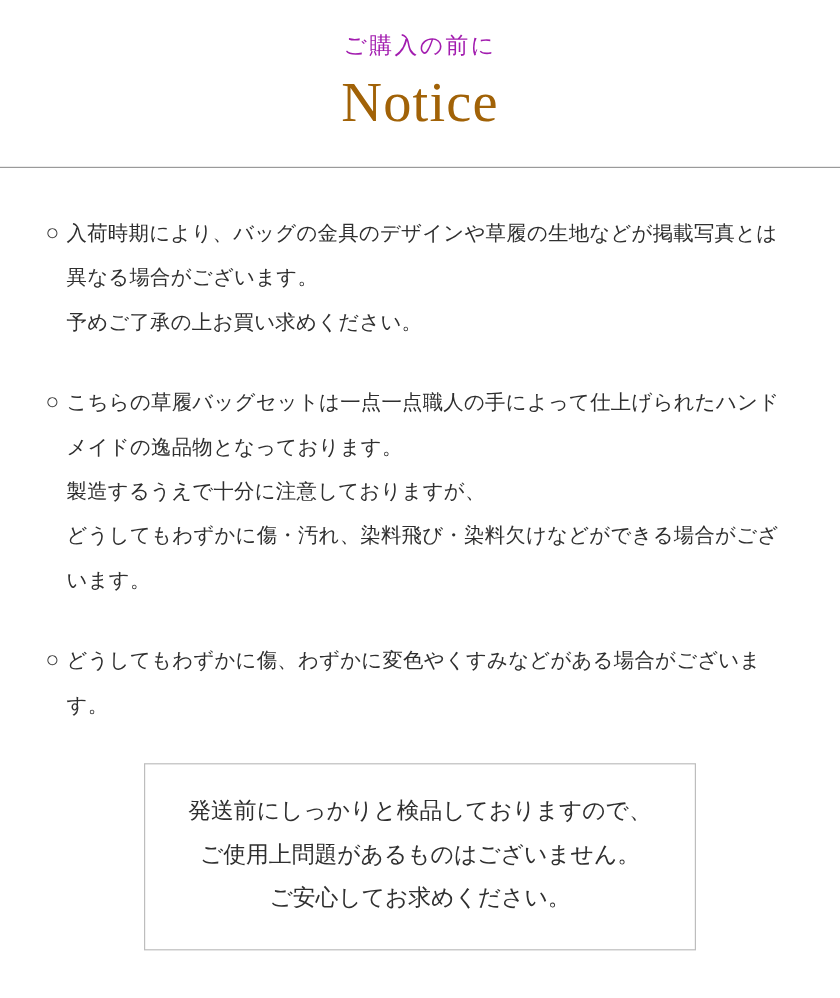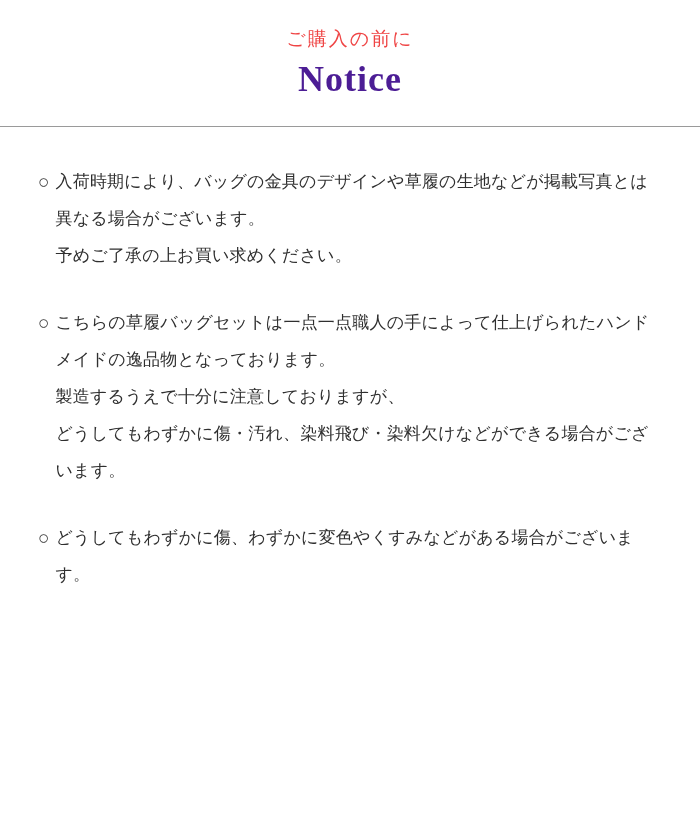--- a/index.html
+++ b/index.html
@@ -22,29 +22,29 @@
   }
   
   .header {
     padding-top: 26px;
     text-align: center;
   }
   .header-sub {
     font-family: "Liberation Serif", serif;
     font-size: 19px;
     letter-spacing: 2px;
-    color: #ef4444;
+    color: #a21caf;
     line-height: 1.4;
   }
   .header-title {
     font-family: "Liberation Serif", serif;
-    font-size: 36px;
-    font-weight: 700;
+    font-size: 47px;
+    font-weight: 400;
     letter-spacing: 1px;
-    color: #4c1d95;
+    color: #a16207;
     line-height: 1.25;
     margin-top: 4px;
   }
   .header-rule {
     margin-top: 24px;
     border-top: 1px solid #9a9a9a;
     width: 700px;
   }
   
   .notes {
@@ -115,14 +115,19 @@
 どうしてもわずかに傷・汚れ、染料飛び・染料欠けなどができる場合がございます。</span>
     </div>
 
     <div class="note">
       <span class="note-bullet">○</span>
       <span class="note-text">どうしてもわずかに傷、わずかに変色やくすみなどがある場合がございます。</span>
     </div>
 
   </div>
 
+  <div class="footer-box-wrap">
+    <div class="footer-box">発送前にしっかりと検品しておりますので、
+ご使用上問題があるものはございません。
+ご安心してお求めください。</div>
+  </div>
 
 </div>
 
 </body></html>

